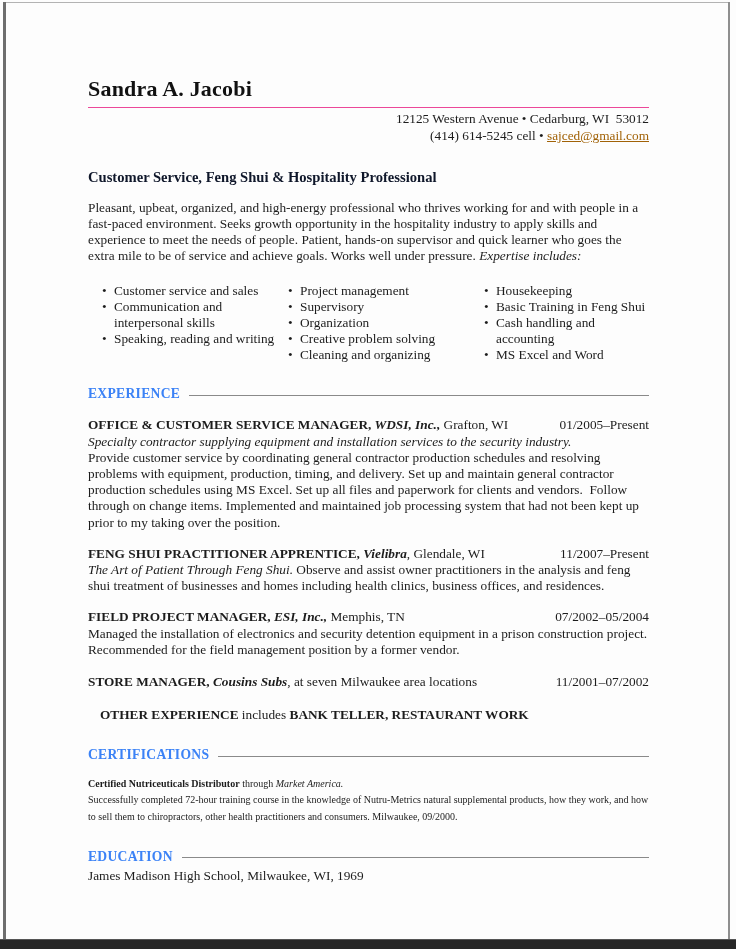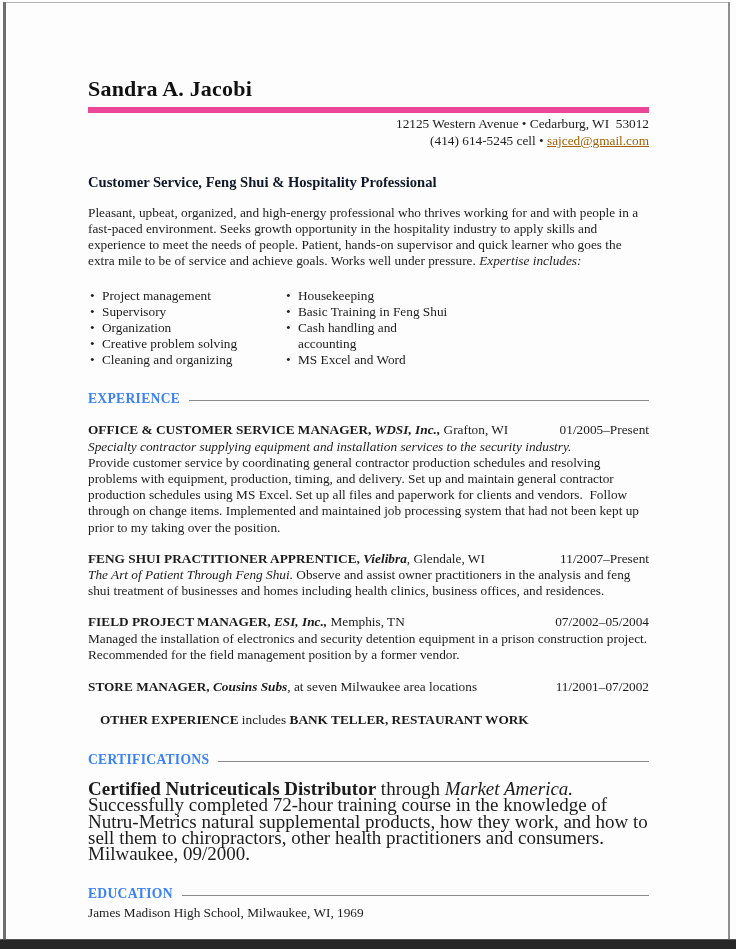--- a/index.html
+++ b/index.html
@@ -11,21 +11,21 @@
     overflow: hidden;
   }
   .page { position: absolute; left: 0; top: 0; width: 736px; height: 949px; background: #fdfdfd; }
   .frame-left   { position: absolute; left: 3px;  top: 2px; bottom: 10px; width: 3px;  background: #6e6e6e; }
   .frame-top    { position: absolute; left: 3px;  right: 6px; top: 2px;  height: 1px; background: #b3b3b3; }
   .frame-right  { position: absolute; right: 6px; top: 2px; bottom: 10px; width: 2px; background: #8f8f8f; }
   .frame-bottom { position: absolute; left: 0; right: 0; bottom: 0; height: 10px; background: #272727; border-top: 1px solid #555; }
 
   .content { position: absolute; left: 88px; top: 76px; width: 561px; }
 
-  .name-block { border-bottom: 6px solid #ec4899; padding-bottom: 5px; }
+  .name-block { border-bottom: 1px solid #ec4899; padding-bottom: 5px; }
   .name { font-size: 22px; font-weight: bold; color: #111; letter-spacing: 0.2px; }
 
   .contact { text-align: right; margin-top: 3px; font-size: 13.3px; line-height: 16.8px; }
   .contact a { color: #a16207; text-decoration: underline; }
 
   .prof-title { margin-top: 24px; font-size: 14.6px; font-weight: bold; color: #0f172a; }
 
   .summary { margin-top: 14px; font-size: 13.3px; line-height: 16.2px; }
   .italic { font-style: italic; }
   .bold { font-weight: bold; }
@@ -41,21 +41,21 @@
 
   .section-heading { margin-top: 24px; display: flex; align-items: center; font-size: 13.6px; font-weight: bold; color: #3b82f6; letter-spacing: 0.3px; }
   .section-heading .rule { flex: 1; height: 1px; background: #8a8a8a; margin-left: 9px; position: relative; top: 1px; }
 
   .job { margin-top: 15px; font-size: 13.3px; line-height: 16.2px; }
   .job-header { display: flex; justify-content: space-between; }
   .job-dates { white-space: nowrap; padding-left: 12px; }
   .job-subtitle { font-style: italic; }
 
   .other-exp { margin-top: 17px; font-size: 13.3px; margin-left: 12px; }
-  .cert-body { margin-top: 13px; font-size: 19px; line-height: 16.2px; }
+  .cert-body { margin-top: 13px; font-size: 10px; line-height: 16.2px; }
   .edu-line { margin-top: 2px; font-size: 13.3px; line-height: 17px; }
 </style>
 </head>
 <body>
 
 <div class="page">
   <div class="frame-top"></div>
   <div class="frame-left"></div>
   <div class="frame-right"></div>
   <div class="frame-bottom"></div>
@@ -73,20 +73,25 @@
       </div>
     </div>
 
     <div class="prof-title">Customer Service, Feng Shui &amp; Hospitality Professional</div>
 
     <p class="summary">
       <span>Pleasant, upbeat, organized, and high-energy professional who thrives working for and with people in a fast-paced environment. Seeks growth opportunity in the hospitality industry to apply skills and experience to meet the needs of people. Patient, hands-on supervisor and quick learner who goes the extra mile to be of service and achieve goals. Works well under pressure. </span><span class="italic">Expertise includes:</span>
     </p>
 
     <div class="skills">
+      <ul class="col1">
+          <li>Customer service and sales</li>
+          <li>Communication and interpersonal skills</li>
+          <li>Speaking, reading and writing</li>
+        </ul>
       <ul class="col2">
           <li>Project management</li>
           <li>Supervisory</li>
           <li>Organization</li>
           <li>Creative problem solving</li>
           <li>Cleaning and organizing</li>
         </ul>
       <ul class="col3">
           <li>Housekeeping</li>
           <li>Basic Training in Feng Shui</li>

